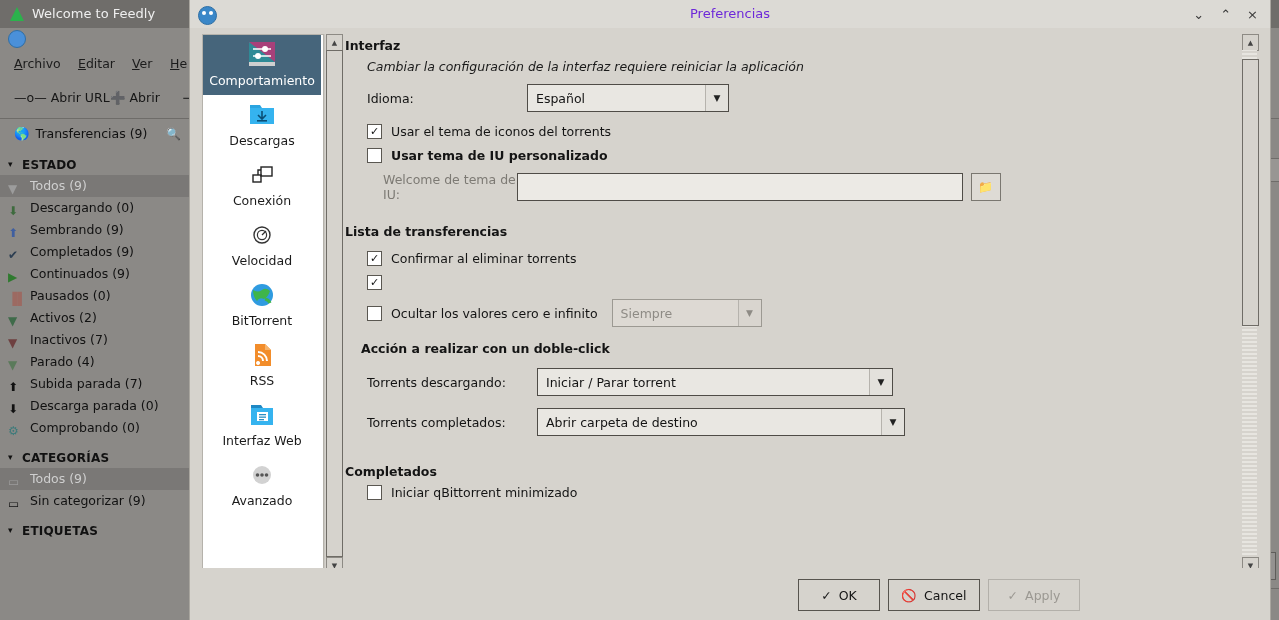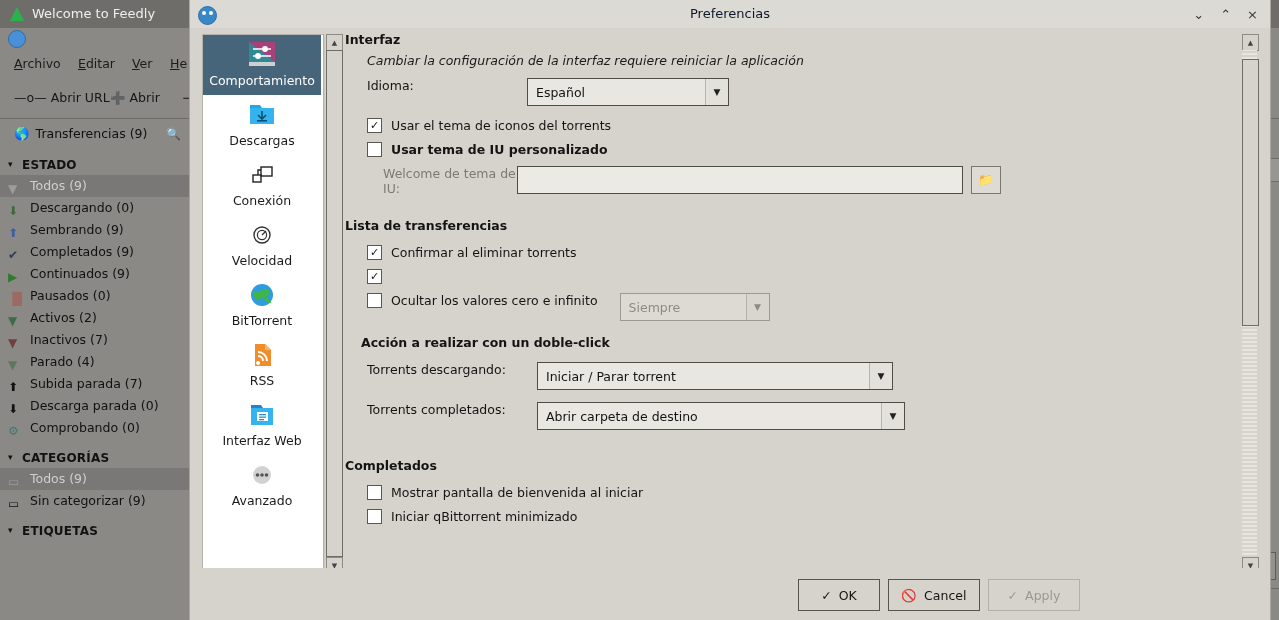--- a/index.html
+++ b/index.html
@@ -40,21 +40,21 @@
     border-top:1px solid #6e6c69;font-size:12.5px;color:#111;}
   .bg-btn{position:absolute;border:1px solid #5f5d5a;background:#949290;color:#111;
     font-size:12.5px;display:flex;align-items:center;justify-content:center;gap:5px;}
 
   
   #dialog{position:absolute;left:190px;top:0;width:1080px;height:620px;
     background:#d6d3cd;box-shadow:0 0 0 1px #a9a69f;}
   .dlg-titlebar{position:absolute;left:0;top:0;width:1080px;height:28px;background:#dcdad5;
     border-bottom:1px solid #c3c0ba;}
   .dlg-title{position:absolute;left:0;top:0;width:1080px;height:28px;line-height:28px;
-    text-align:center;font-size:13px;color:#0f172a;}
+    text-align:center;font-size:13px;color:#6d28d9;}
   .dlg-appicon{position:absolute;left:8px;top:6px;width:17px;height:17px;border-radius:50%;
     background:#3a87c8;border:1px solid #2e6fa5;}
   .dlg-appicon::before,.dlg-appicon::after{content:"";position:absolute;top:4px;width:4px;height:4px;
     border-radius:50%;background:#fff;}
   .dlg-appicon::before{left:3px;} .dlg-appicon::after{right:3px;}
   .dlg-wc{position:absolute;top:0;height:28px;display:flex;align-items:center;gap:16px;right:12px;}
   .dlg-wc span{font-size:13px;color:#3a3a3a;cursor:default;}
 
   .dlg-body{position:absolute;left:0;top:28px;width:1080px;height:540px;background:#d6d3cd;}
 
@@ -68,25 +68,25 @@
 
   .side-scroll{position:absolute;left:134px;top:6px;width:17px;height:538px;background:#d6d3cd;
     border-left:1px solid #c9c6c0;}
   .sb-btn{position:absolute;left:1px;width:15px;height:15px;background:#d6d3cd;border:1px solid #8d8a84;
     display:flex;align-items:center;justify-content:center;font-size:7px;color:#444;}
   .sb-track{position:absolute;left:1px;top:16px;width:15px;height:505px;
     background:repeating-linear-gradient(0deg,#e7e5e0 0 2px,#d6d3cd 2px 4px);}
   .sb-thumb{position:absolute;left:1px;width:15px;background:#d6d3cd;border:1px solid #6f6c66;}
 
   
-  .content-wrap{position:absolute;left:155px;top:4px;width:900px;height:538px;overflow:hidden;}
+  .content-wrap{position:absolute;left:155px;top:10px;width:900px;height:538px;overflow:hidden;}
   .content{position:absolute;left:0;top:0;width:880px;}
   .grp-title{font-size:12.5px;font-weight:bold;color:#141414;margin:0 0 6px 0;}
   .grp-note{font-size:12.5px;font-style:italic;color:#1a1a1a;margin:0 0 10px 22px;}
-  .row{display:flex;align-items:flex-start;margin-bottom:9px;}
+  .row{display:flex;align-items:center;margin-bottom:9px;}
   .lbl{font-size:12.5px;color:#141414;}
   .lbl.muted{color:#7d7a74;}
   .chk{width:13px;height:13px;border:1px solid #5a5751;background:#fff;display:inline-flex;
     align-items:center;justify-content:center;margin-right:9px;flex:none;}
   .chk .mark{font-size:11px;line-height:1;color:#111;}
   .combo{position:relative;height:26px;border:1px solid #4f4c47;background:#e9e7e2;display:flex;align-items:center;}
   .combo .val{padding-left:8px;font-size:12.5px;color:#141414;}
   .combo .arrowbox{position:absolute;right:0;top:0;bottom:0;width:22px;border-left:1px solid #b6b3ad;
     display:flex;align-items:center;justify-content:center;background:#e3e1dc;}
   .combo .arrowbox i{font-style:normal;font-size:9px;color:#222;}
@@ -374,21 +374,21 @@
         </div>
 
         <div class="row" style="margin-left:22px">
           <span class="chk">
               <span class="mark">✓</span>
             </span>
         </div>
 
         <div class="row" style="margin-left:22px">
           <span class="chk"></span>
-          <span class="lbl" style="margin-right:22px">Ocultar los valores cero e infinito</span>
+          <span class="lbl" style="margin-right:14px">Ocultar los valores cero e infinito</span>
           <div class="combo disabled" style="width:148px">
             <span class="val">Siempre</span>
             <span class="arrowbox">
                 <i>▼</i>
               </span>
           </div>
         </div>
 
         <div class="grp-title" style="margin-top:14px;margin-left:16px">Acción a realizar con un doble-click</div>
 
@@ -407,24 +407,20 @@
           <div class="combo" style="width:366px">
             <span class="val">Abrir carpeta de destino</span>
             <span class="arrowbox">
                 <i>▼</i>
               </span>
           </div>
         </div>
 
         <div class="grp-title" style="margin-top:28px">Completados</div>
 
-        <div class="row" style="margin-left:22px;margin-top:12px">
-          <span class="chk"></span>
-          <span class="lbl">Mostrar pantalla de bienvenida al iniciar</span>
-        </div>
 
         <div class="row" style="margin-left:22px">
           <span class="chk"></span>
           <span class="lbl">Iniciar qBittorrent minimizado</span>
         </div>
 
       </div>
     </div>
 
     <div class="content-scroll">

